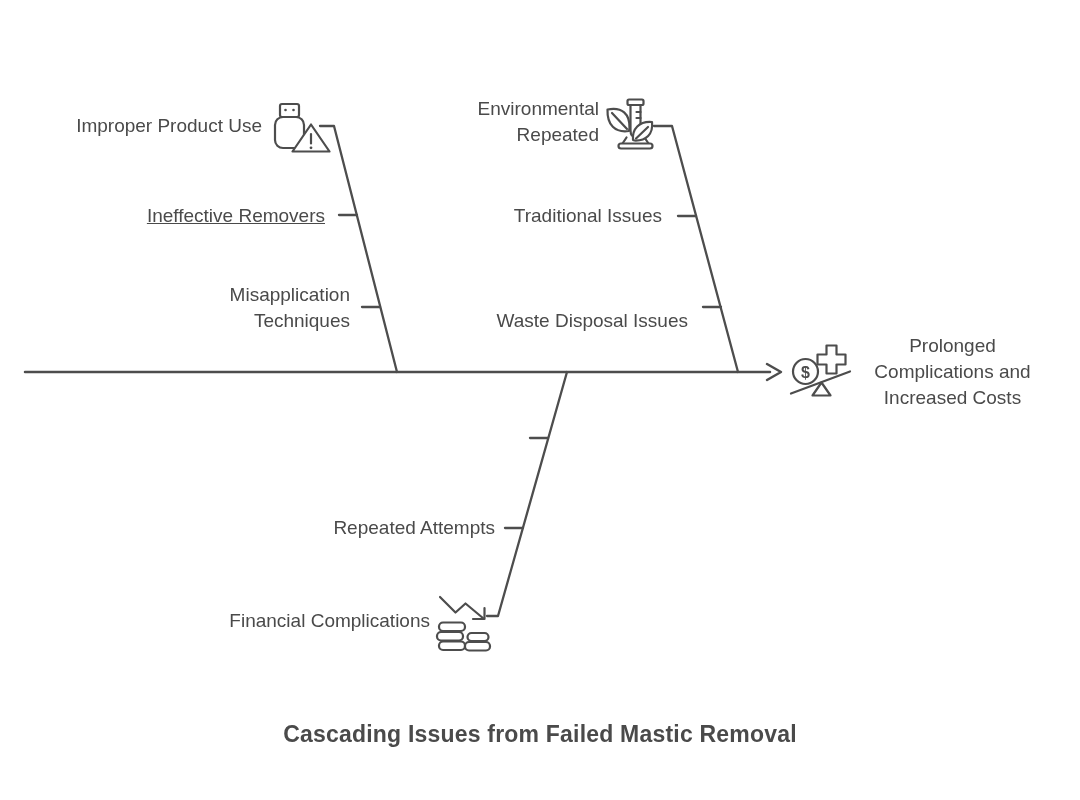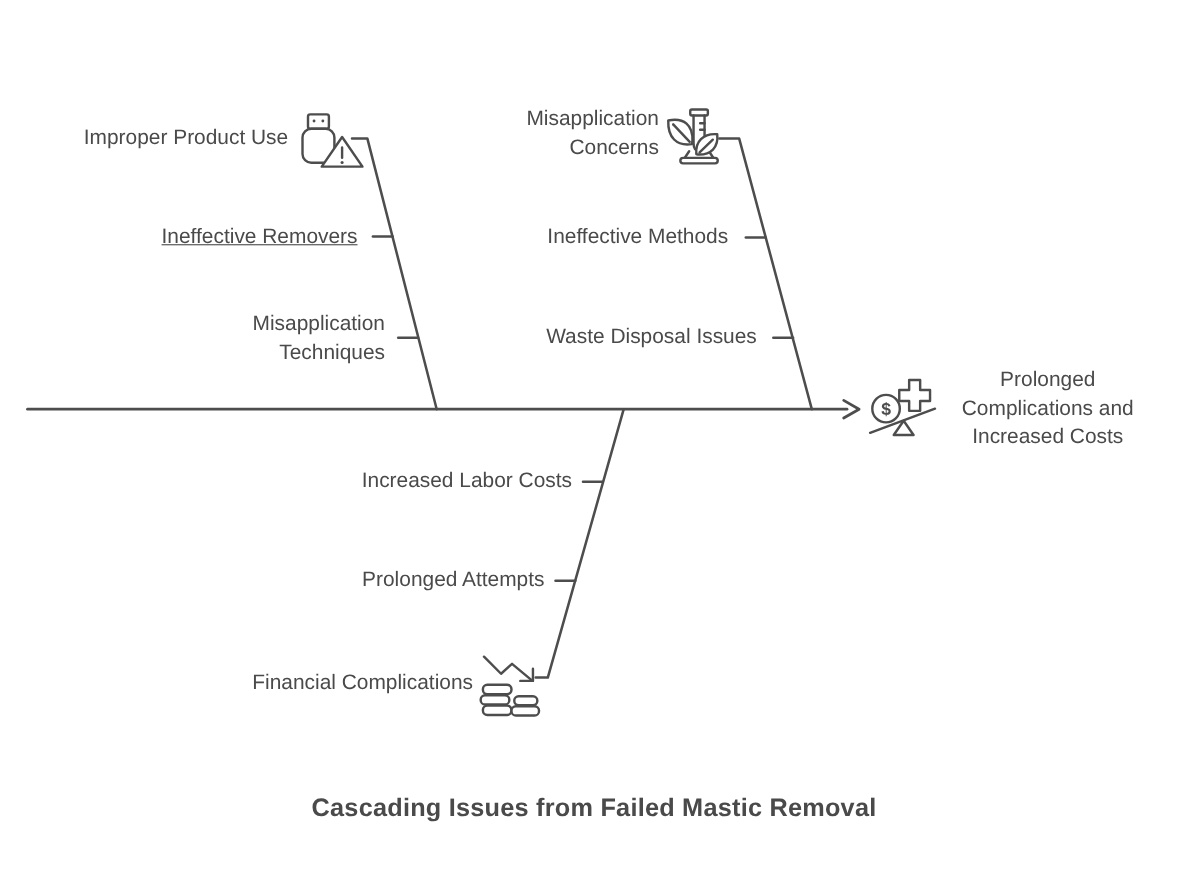--- a/index.html
+++ b/index.html
@@ -113,32 +113,31 @@
       <rect class="stroke w-icon fill-white" x="439" y="622.5" width="26" height="8.5" rx="4"></rect>
       <rect class="stroke w-icon fill-white" x="437" y="632" width="26" height="8.5" rx="4"></rect>
       <rect class="stroke w-icon fill-white" x="439" y="641.5" width="26" height="8.5" rx="4"></rect>
       <rect class="stroke w-icon fill-white" x="467.5" y="633" width="21" height="8" rx="4"></rect>
       <rect class="stroke w-icon fill-white" x="465" y="642" width="25" height="8.5" rx="4"></rect>
     </g>
   </svg>
 
   <div class="label" style="right:818px; top:113px;">Improper Product Use</div>
 
-  <div class="label wrap" style="right:481px; top:96px; width:135px;">Misapplication Concerns</div>
+  <div class="label wrap" style="right:481px; top:96px; width:135px;">Environmental Repeated</div>
 
   <div class="label" style="right:650px; top:608px;">Financial Complications</div>
 
   <div class="label" style="right:755px; top:203px;text-decoration:underline;">Ineffective Removers</div>
 
   <div class="label wrap" style="right:730px; top:282px; width:140px;text-align:right;">Misapplication Techniques</div>
 
-  <div class="label" style="right:418px; top:203px;">Ineffective Methods</div>
+  <div class="label" style="right:418px; top:203px;">Traditional Issues</div>
 
-  <div class="label" style="right:392px; top:294px;">Waste Disposal Issues</div>
+  <div class="label" style="right:392px; top:308px;">Waste Disposal Issues</div>
 
-  <div class="label" style="right:560px; top:425px;">Increased Labor Costs</div>
 
-  <div class="label" style="right:585px; top:515px;">Prolonged Attempts</div>
+  <div class="label" style="right:585px; top:515px;">Repeated Attempts</div>
 
   <div class="label wrap left-align" style="left:860px; top:333px; width:185px;">Prolonged Complications and Increased Costs</div>
 
   <div class="diagram-title">Cascading Issues from Failed Mastic Removal</div>
 </div>
 
 </body></html>

